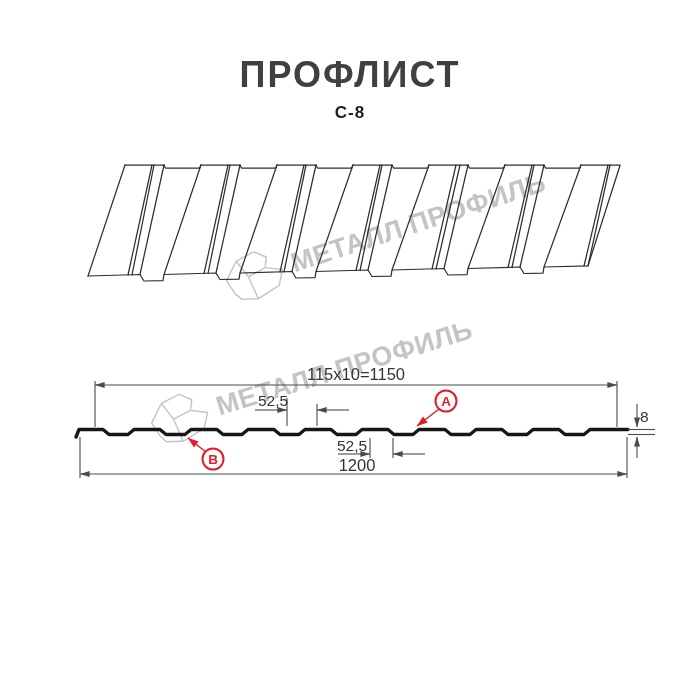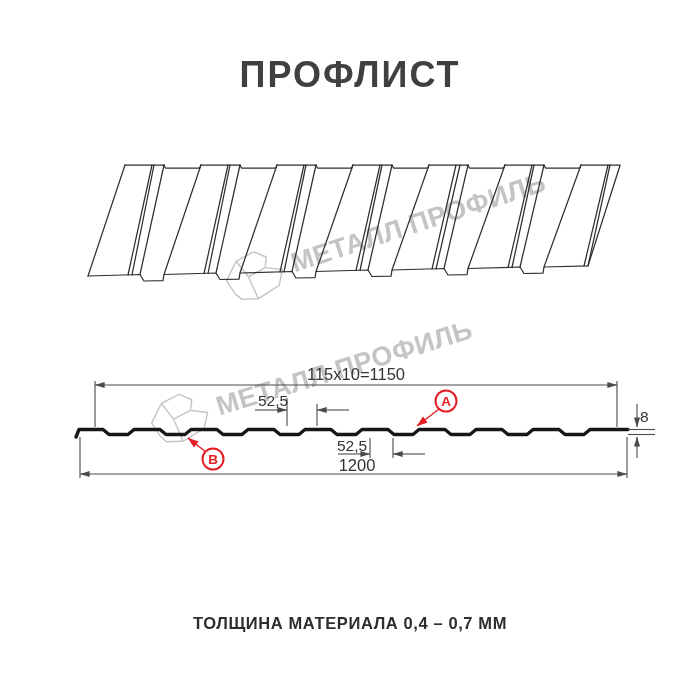--- a/index.html
+++ b/index.html
@@ -21,20 +21,21 @@
   .dimtext{font-family:"Liberation Sans", sans-serif;font-size:15.5px;fill:#333333;}
   .dimtext-lg{font-family:"Liberation Sans", sans-serif;font-size:16.5px;fill:#333333;}
   .markertext{font-family:"Liberation Sans", sans-serif;font-size:13.5px;font-weight:700;fill:#e31e24;}
 </style>
 </head>
 <body>
 
 <div class="canvas">
 
   <div class="title">ПРОФЛИСТ</div>
+  <div class="subtitle">С-8</div>
 
   <div class="watermark wm1">
     <svg class="wm-logo" width="62" height="50" viewBox="0 0 70 56">
       <g fill="none" stroke="#c4c4c4" stroke-width="1.6" stroke-linejoin="round">
         <path d="M7,41 L2,24 L19,6 L41,2 L53,12 L48,23 L66,31 L57,47 L30,54 L12,49 Z"></path>
         <path d="M19,6 L27,27 L48,23 M27,27 L30,54"></path>
       </g>
     </svg>
     <span>МЕТАЛЛ ПРОФИЛЬ</span>
   </div>
@@ -130,14 +131,13 @@
       <text class="markertext" x="446" y="406" text-anchor="middle">А</text>
 
       <g fill="none" stroke="#e31e24">
         <line x1="206" y1="452" x2="188" y2="438" stroke-width="1.4" marker-end="url(#arrRed)"></line>
         <circle cx="213" cy="459" r="10.5" stroke-width="2"></circle>
       </g>
       <text class="markertext" x="213" y="464" text-anchor="middle">В</text>
     </g>
   </svg>
 
-  <div class="footer">ТОЛЩИНА МАТЕРИАЛА 0,4 – 0,7 ММ</div>
 </div>
 
 </body></html>

